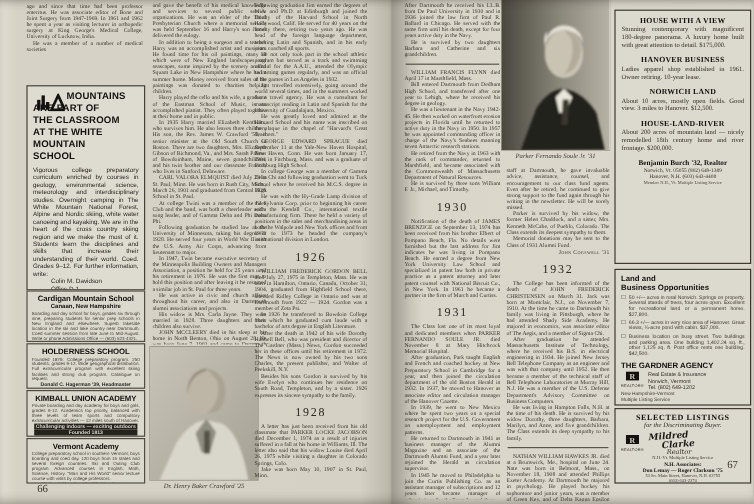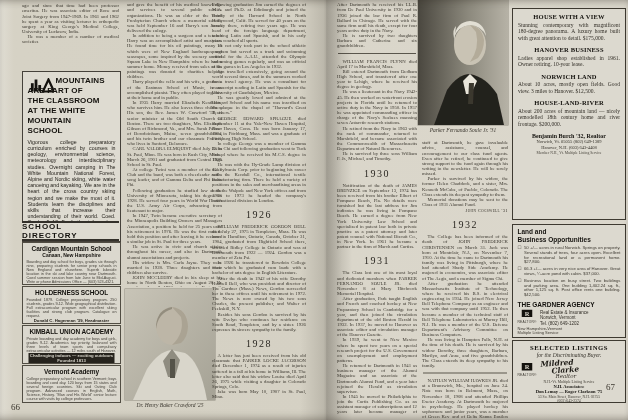--- a/index.html
+++ b/index.html
@@ -110,23 +110,20 @@
         <div class="blk b">THE CLASSROOM</div>
         <div class="blk b">AT THE WHITE</div>
         <div class="blk b">MOUNTAIN</div>
         <div class="blk b">SCHOOL</div>
         <p class="blk p">Vigorous college preparatory curriculum enriched by courses in geology, environmental science, meteorology and interdisciplinary studies. Overnight camping in The White Mountain National Forest, Alpine and Nordic skiing, white water canoeing and kayaking. We are in the heart of the cross country skiing region and we make the most of it. Students learn the disciplines and skills that increase their understanding of their world. Coed. Grades 9–12. For further information, write:</p>
         <div class="blk c">Colin M. Davidson</div>
         <div class="blk c">Office D-1</div>
       </div>
   </div>
 
-  <div class="dirhead">
-    <span>SCHOOL DIRECTORY</span>
-  </div>
 
   <div class="school" style="top:242px;height:41px;">
     <div class="sh">
         <div class="blk t">Cardigan Mountain School</div>
         <div class="blk st">Canaan, New Hampshire</div>
         <p class="blk p">Boarding and day school for boys, grades six through nine, preparing students for senior prep schools in New England and elsewhere. Superb lakeside location in the ski and lake country near Dartmouth. Coed summer session from late June to Mid-August. Write or phone Admissions Office — (603) 523-4321.</p>
       </div>
   </div>
   <div class="school" style="top:286px;height:36px;">
     <div class="sh">
@@ -208,21 +205,21 @@
         <p class="blk p">WILLIAM FREDERICK GORDON BELL died July 27, 1975 in Templeton, Mass. He was born in Hamilton, Ontario, Canada, October 31, 1904, graduated from Highfield School there, attended Ridley College in Ontario and was at Dartmouth from 1922 — 1924. Gordon was a member of Zeta Psi.</p>
         <p class="blk p">In 1926 he transferred to Bowdoin College from which he graduated cum laude with a bachelor of arts degree in English Literature.</p>
         <p class="blk p">After the death in 1942 of his wife Dorothy Hubbell Bell, who was president and director of The Gardner (Mass.) News, Gordon succeeded her in these offices until his retirement in 1972. The News is now owned by his two sons Charles, the present publisher, and Walter of Peekskill, N.Y.</p>
         <p class="blk p">Besides his sons Gordon is survived by his wife Evelyn who continues her residence on South Road, Templeton, and by a sister. 1926 expresses its sincere sympathy to the family.</p>
         <div class="blk h">1928</div>
         <p class="blk p">A letter has just been received from his old classmate that PARKER LOCKE JACOBSON died December 1, 1974 as a result of injuries suffered in a fall at his home in Williams, Ill. The letter also said that his widow Louise died April 26, 1975 while visiting a daughter in Colorado Springs, Colo.</p>
         <p class="blk p">Jake was born May 10, 1907 in St. Paul, Minn.</p>
       </div>
   </div>
 
-  <div class="folio" style="left:11px;top:402px;">66</div>
+  <div class="folio" style="left:31px;top:402px;">66</div>
 
   <div class="coltx" style="left:337px;top:2px;width:80px;height:414px;">
     <div class="sh">
         <p class="blk p pc">After Dartmouth he received his LL.B. from De Paul University in 1930 and in 1936 joined the law firm of Paul R. Ballard in Chicago. He served with the same firm until his death, except for four years active duty in the Navy.</p>
         <p class="blk p">He is survived by two daughters Barbara and Catherine and six grandchildren.</p>
         <div class="blk r"></div>
         <p class="blk p">WILLIAM FRANCIS FLYNN died April 17 in Marshfield, Mass.</p>
         <p class="blk p">Bill entered Dartmouth from Dedham High School, and transferred after one year to Lehigh, where he received his degree in geology.</p>
         <p class="blk p">He was a lieutenant in the Navy 1942-45. He then worked on waterfront erosion projects in Florida until he returned to active duty in the Navy in 1950. In 1957 he was appointed commanding officer in charge of the Navy's Seabees manning seven Antarctic research stations.</p>
         <p class="blk p">He retired from the Navy in 1963 with the rank of commander, returned to Marshfield, and became associated with the Commonwealth of Massachusetts Department of Natural Resources.</p>

